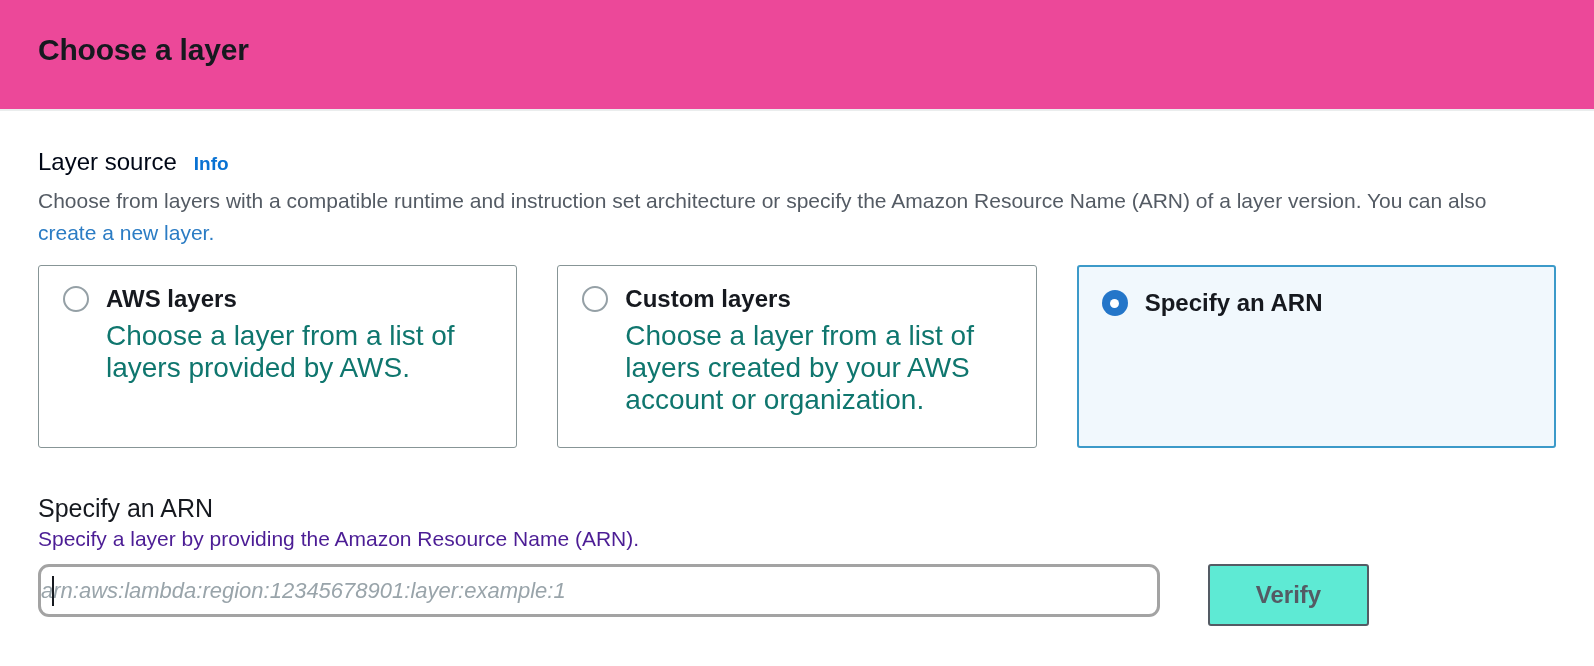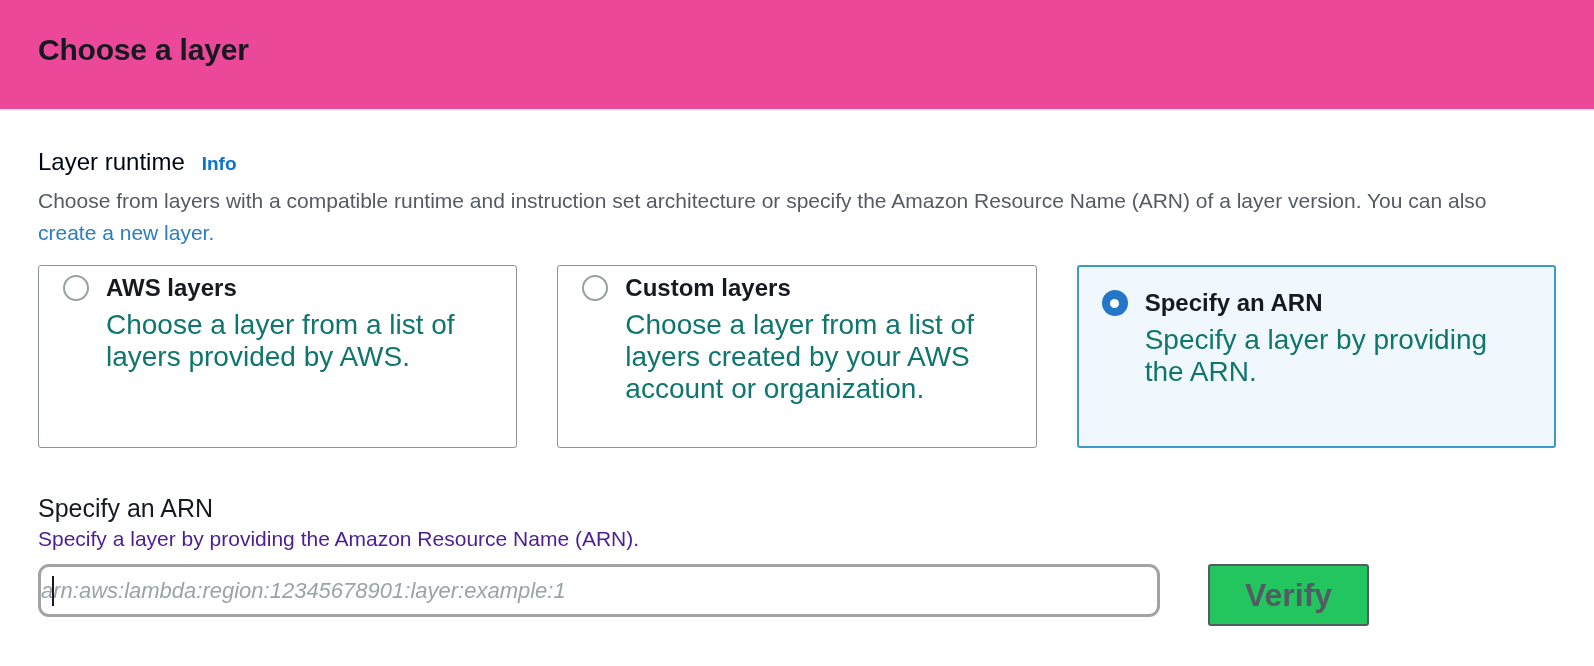--- a/index.html
+++ b/index.html
@@ -56,21 +56,21 @@
     display: flex;
     gap: 40px;
     margin-top: 16px;
   }
   .card {
     flex: 1;
     min-height: 183px;
     background: #ffffff;
     border: 1px solid #879596;
     border-radius: 3px;
-    padding: 8px 24px;
+    padding: 19px 24px;
     cursor: pointer;
   }
   .card.selected {
     border: 2px solid #3c9ac9;
     background: #f1f8fd;
     padding: 22px 23px;
   }
   .card-head {
     display: flex;
     align-items: center;
@@ -146,41 +146,41 @@
   .text-cursor {
     position: absolute;
     left: 14px; top: 12px;
     width: 2px; height: 30px;
     background: #16191f;
   }
   .verify-btn {
     margin-left: 48px;
     width: 161px;
     height: 62px;
-    background: #22c55e;
+    background: #5eead4;
     border: 2px solid #545b64;
     border-radius: 3px;
     font-family: "Liberation Sans", "DejaVu Sans", sans-serif;
-    font-size: 32px;
+    font-size: 24px;
     font-weight: 700;
     color: #545b64;
     cursor: pointer;
   }
 </style>
 </head>
 <body>
 
 <div class="page-header">
   <h1 class="page-title">Choose a layer</h1>
 </div>
 
 <div class="content">
 
   <div class="field-label-row">
-    <span class="field-label">Layer runtime</span>
+    <span class="field-label">Layer source</span>
     <a class="info-link">Info</a>
   </div>
 
   <p class="field-desc"><span>Choose from layers with a compatible runtime and instruction set architecture or specify the Amazon Resource Name (ARN) of a layer version. You can also </span><a class="inline-link">create a new layer.</a></p>
 
   <div class="cards">
 
     <div class="card">
       <div class="card-head">
         <span class="radio"></span>
@@ -195,21 +195,20 @@
         <span class="card-title">Custom layers</span>
       </div>
       <div class="card-desc">Choose a layer from a list of layers created by your AWS account or organization.</div>
     </div>
 
     <div class="card selected">
       <div class="card-head">
         <span class="radio checked"></span>
         <span class="card-title">Specify an ARN</span>
       </div>
-      <div class="card-desc">Specify a layer by providing the ARN.</div>
     </div>
 
   </div>
 
   <div class="arn-title">Specify an ARN</div>
   <div class="arn-desc">Specify a layer by providing the Amazon Resource Name (ARN).</div>
 
   <div class="arn-row">
     <div class="arn-input-wrap">
       <input class="arn-input" type="text" placeholder="arn:aws:lambda:region:12345678901:layer:example:1" style="">

